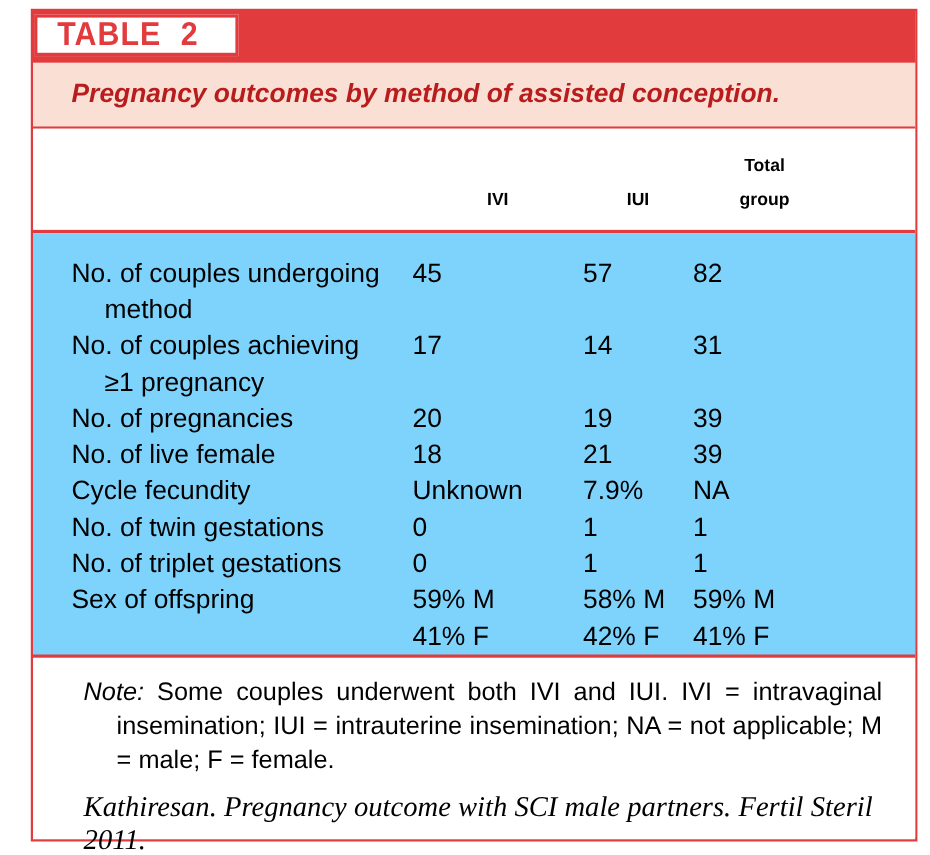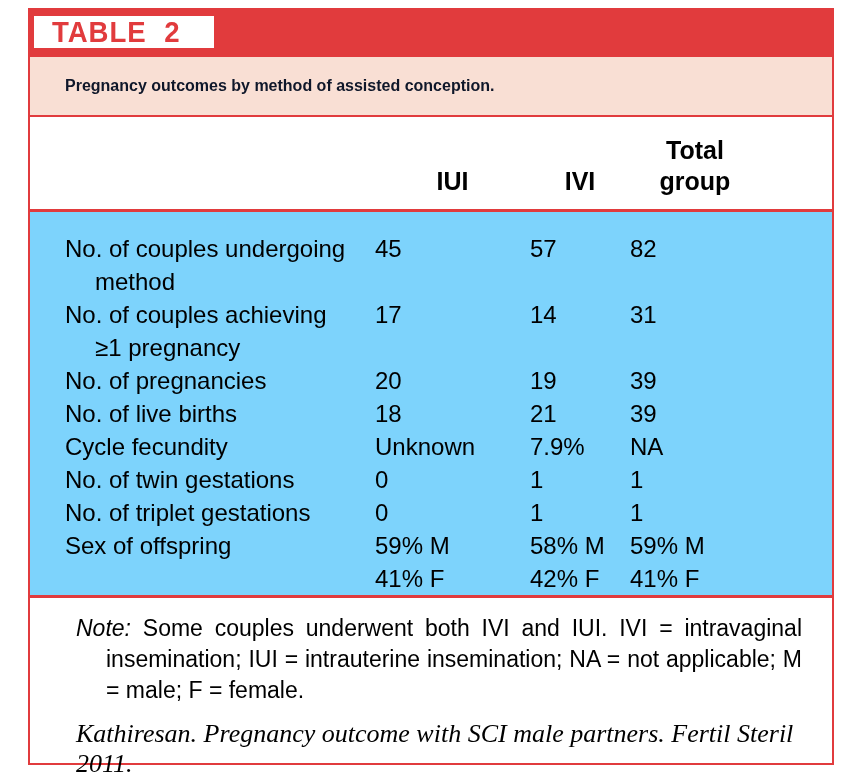--- a/index.html
+++ b/index.html
@@ -61,22 +61,23 @@
     height: 60px;
     box-sizing: border-box;
     background: #F9DFD4;
     border-bottom: 2px solid #E13B3D;
     display: flex;
     align-items: center;
     padding-left: 35px;
   }
   .title-text {
     font-weight: bold;
-    font-size: 16px;
-    color: #0f172a;
+    font-size: 24px;
+    color: #b91c1c;
+    font-style: italic;
   }
   
   .grid {
     display: grid;
     grid-template-columns: 345px 155px 100px 130px;
   }
   
   .header-band {
     height: 95px;
     box-sizing: border-box;
@@ -85,21 +86,21 @@
   }
   .header-band .grid {
     height: 100%;
     align-items: end;
     box-sizing: border-box;
     padding-bottom: 12px;
   }
   .col-head {
     text-align: center;
     font-weight: bold;
-    font-size: 25px;
+    font-size: 16px;
     line-height: 31px;
     color: #000000;
   }
   
   .body-band {
     height: 386px;
     box-sizing: border-box;
     background: #7dd3fc;
     border-bottom: 3px solid #E13B3D;
     padding-top: 20px;
@@ -149,22 +150,22 @@
       </div>
     </div>
 
     <div class="title-band">
       <span class="title-text">Pregnancy outcomes by method of assisted conception.</span>
     </div>
 
     <div class="header-band">
       <div class="grid">
         <div class="cell"></div>
+        <div class="col-head">IVI</div>
         <div class="col-head">IUI</div>
-        <div class="col-head">IVI</div>
         <div class="col-head">
           <div>Total</div>
           <div>group</div>
         </div>
       </div>
     </div>
 
     <div class="body-band">
 
       <div class="grid row">
@@ -188,21 +189,21 @@
       </div>
 
       <div class="grid row">
         <div class="cell label-cell">No. of pregnancies</div>
         <div class="cell val">20</div>
         <div class="cell val">19</div>
         <div class="cell val">39</div>
       </div>
 
       <div class="grid row">
-        <div class="cell label-cell">No. of live births</div>
+        <div class="cell label-cell">No. of live female</div>
         <div class="cell val">18</div>
         <div class="cell val">21</div>
         <div class="cell val">39</div>
       </div>
 
       <div class="grid row">
         <div class="cell label-cell">Cycle fecundity</div>
         <div class="cell val">Unknown</div>
         <div class="cell val">7.9%</div>
         <div class="cell val">NA</div>

